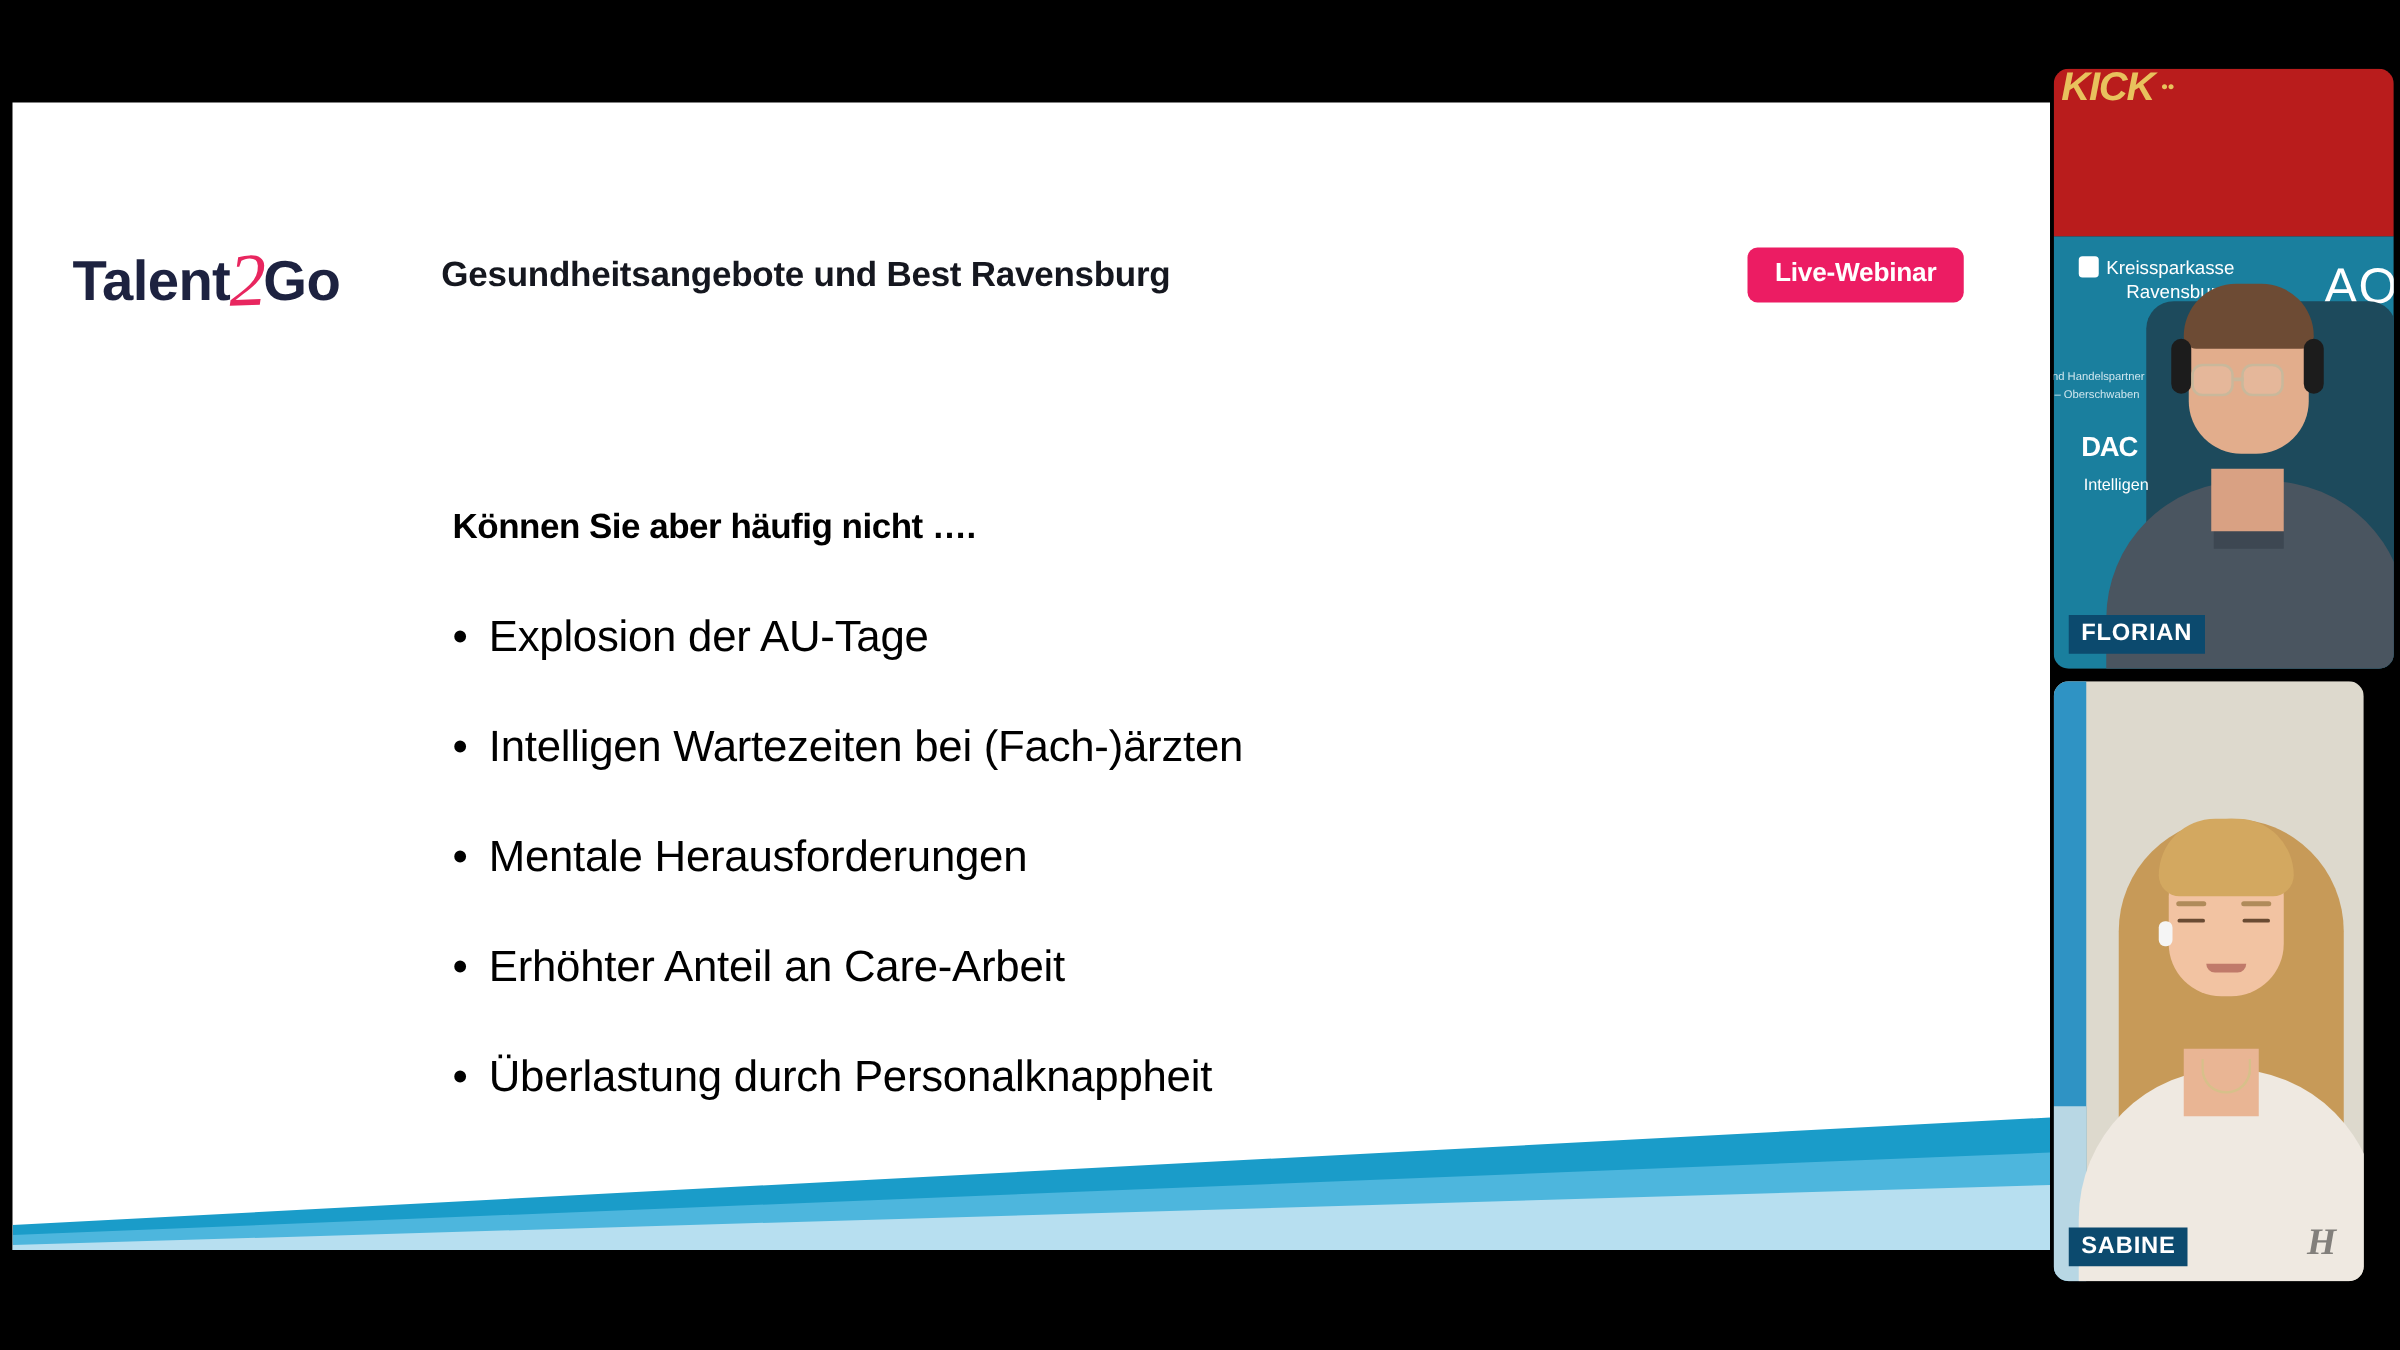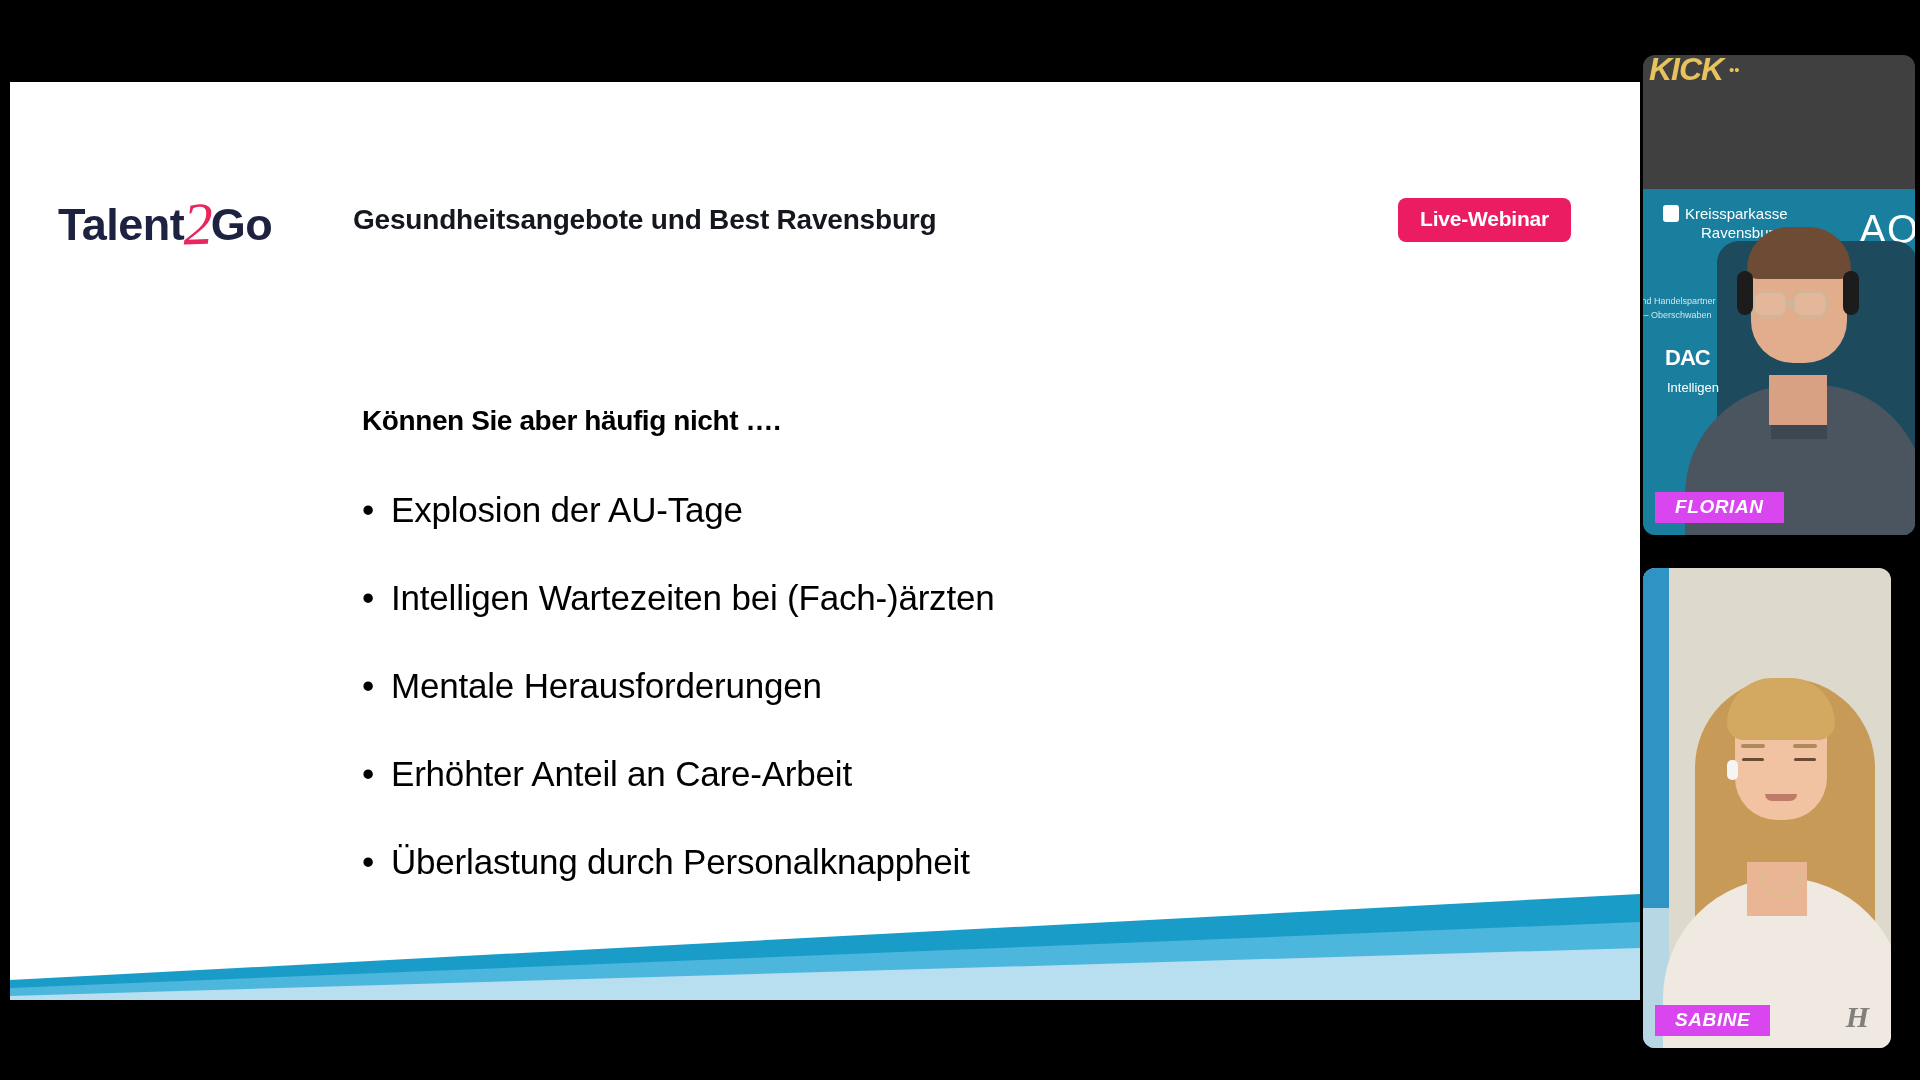--- a/index.html
+++ b/index.html
@@ -64,32 +64,31 @@
   .bullets li .dot { display:inline-block; width:29px; }
 
   
   .waves { position:absolute; left:0; bottom:0; width:100%; height:140px; }
 
   
   .tile {
     position:absolute; border-radius:12px; overflow:hidden; background:#111;
   }
   #tile-florian { left:1643px; top:55px; width:272px; height:480px; }
-  #tile-sabine  { left:1643px; top:568px; width:248px; height:480px; }
+  #tile-sabine  { left:1643px; top:545px; width:248px; height:480px; }
 
   .tile .namebadge {
     position:absolute; left:12px; bottom:12px; z-index:6;
-    background:#d946ef; color:#fff;
+    background:#0c4a6e; color:#fff;
     font-size:19px; font-weight:700; letter-spacing:0.6px;
-    padding:4px 20px 5px;
-    font-style:italic;
-  }
-
-  
-  .f-sky { position:absolute; inset:0 0 72% 0; background:#404040; }
+    padding:4px 10px 5px;
+  }
+
+  
+  .f-sky { position:absolute; inset:0 0 72% 0; background:#b91c1c; }
   .f-banner { position:absolute; left:0; right:0; top:28%; bottom:0; background:#1a7f9e; }
   .f-kick {
     position:absolute; left:6px; top:-4px;
     color:#e8c25d; font-size:32px; font-weight:800; font-style:italic;
     letter-spacing:-1px;
   }
   .f-dots { position:absolute; left:86px; top:6px; color:#e8c25d; font-size:15px; }
   .f-ksk {
     position:absolute; left:20px; top:150px; color:#fff;
     font-size:15px; line-height:1.25; font-weight:400;

